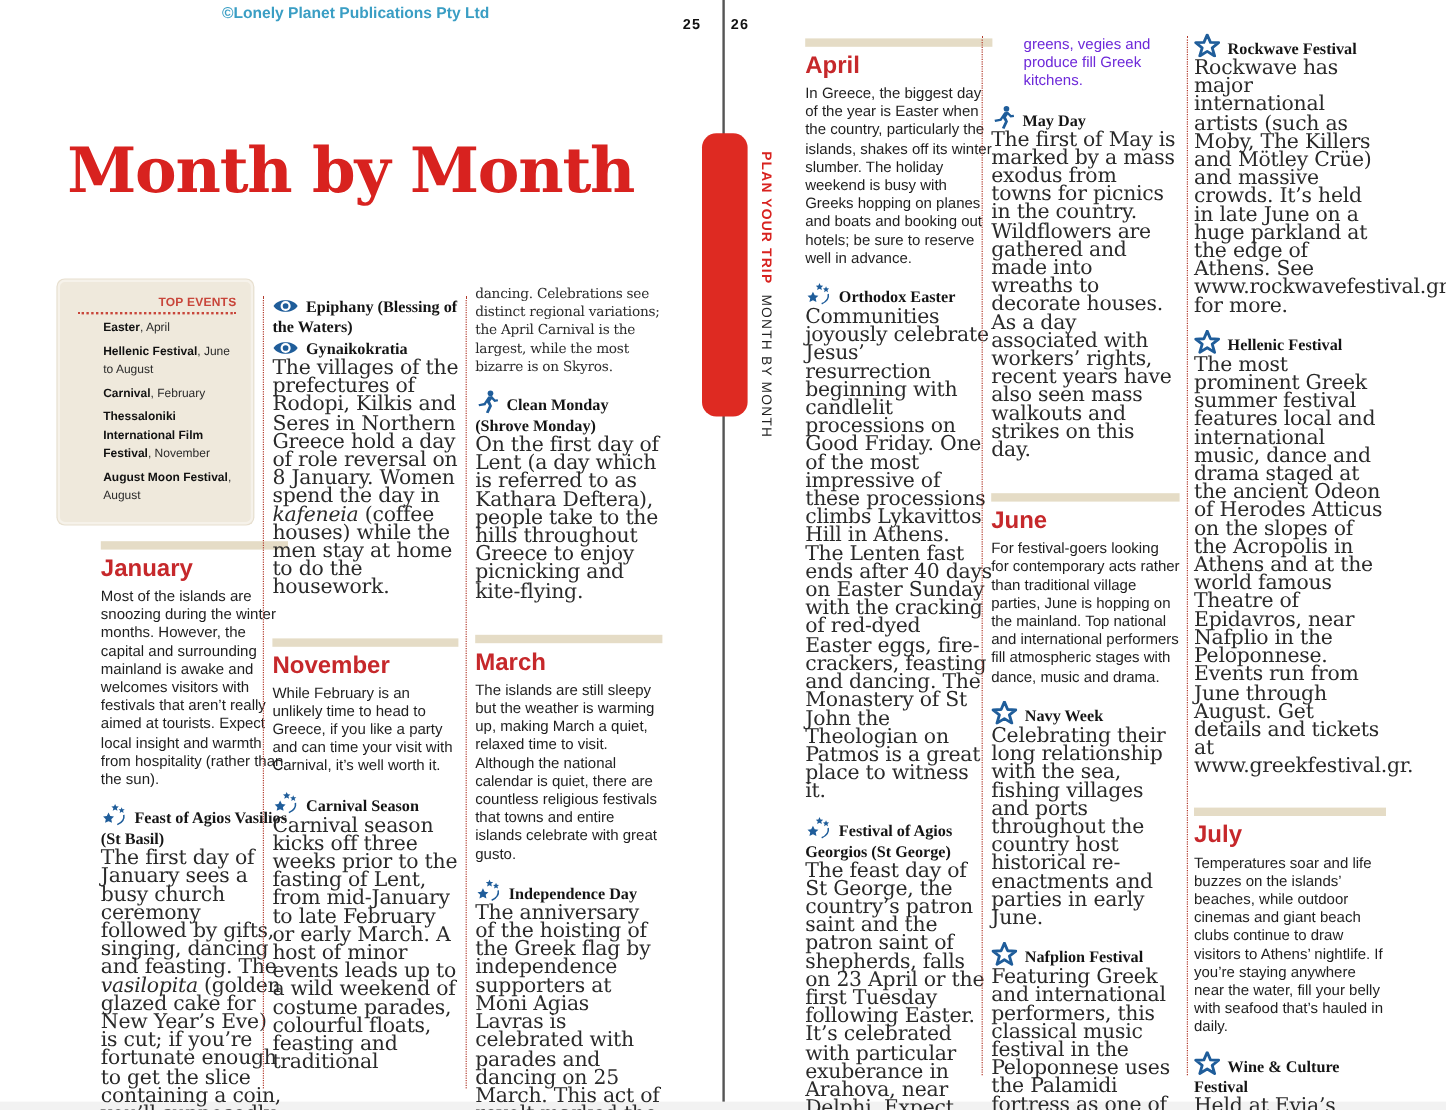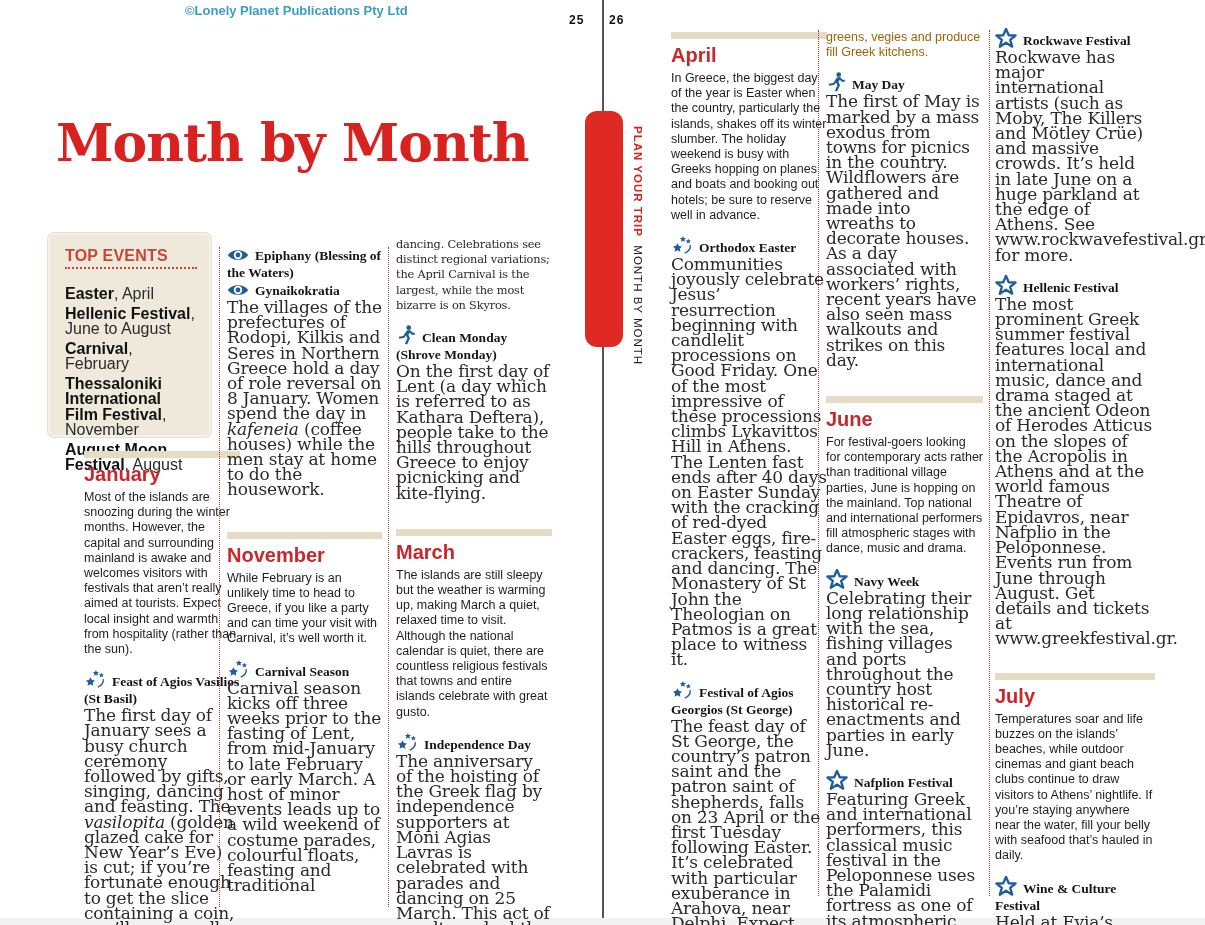--- a/index.html
+++ b/index.html
@@ -19,34 +19,34 @@
 
   .tab-red { position: absolute; left: 585px; top: 111px; width: 38px; height: 236px; background: #de2a22; border-radius: 12px; }
   .tab-text { position: absolute; left: 628px; top: 126px; width: 16px; height: 230px; writing-mode: vertical-rl; font-size: 11.5px; letter-spacing: 1px; white-space: nowrap; }
   .tab-text .plan { color: #d8221f; font-weight: bold; }
   .tab-text .mbm { color: #222; }
 
   .col { position: absolute; }
   .col.dotted-right { border-right: 1.5px dotted #b23a2c; }
 
   .top-events { position: absolute; left: 48px; top: 233px; width: 163px; height: 204px; background: #efe9dc; border: 2px solid #f6f2ea; border-radius: 6px; box-shadow: 0 0 0 1px #e7dfcf; padding: 12px 12px 0 15px; }
-  .te-title { font-size: 16px; font-weight: bold; color: #c8453a; letter-spacing: 0.2px; padding-bottom: 2px; border-bottom: 2px dotted #c8453a; margin-bottom: 17px; }
-  .te-item { font-size: 16px; line-height: 15.5px; color: #2a2a2a; margin-bottom: 4px; }
+  .te-title { font-size: 10px; font-weight: bold; color: #c8453a; letter-spacing: 0.2px; padding-bottom: 2px; border-bottom: 2px dotted #c8453a; margin-bottom: 4px; text-align: right; }
+  .te-item { font-size: 10px; line-height: 15.5px; color: #2a2a2a; margin-bottom: 4px; margin-left: 21px; }
   .te-item b { font-weight: bold; color: #111; }
 
   .month-bar { height: 7px; background: #e5dcc6; margin-bottom: 4px; }
   .month-title { font-size: 20px; font-weight: bold; color: #c6282b; line-height: 24px; margin-bottom: 4px; }
   .month-intro { font-size: 12.5px; line-height: 15.2px; color: #1e1e1e; margin-bottom: 12px; }
 
   .ev-head { font-size: 13.5px; font-weight: bold; line-height: 17px; color: #151515; margin-bottom: 1px; font-family: Liberation Serif, serif; }
   .ev-head .icon { display: inline-block; vertical-align: -3px; margin-right: 6px; }
   .ev-body { font-family: "DejaVu Serif", serif; font-size: 17px; line-height: 15.2px; color: #2a2a2a; margin-bottom: 12px; letter-spacing: -0.2px; }
   .ev-body i { font-style: italic; }
   .cont { font-family: "DejaVu Serif", serif; font-size: 11.4px; line-height: 15.2px; color: #2a2a2a; margin-bottom: 12px; letter-spacing: -0.2px; }
-  .cont-sans { font-size: 12.5px; line-height: 15.2px; color: #a16207; margin-bottom: 12px; }
+  .cont-sans { font-size: 12.5px; line-height: 15.2px; color: #6d28d9; margin-bottom: 12px; margin-left: 27px; }
 </style>
 </head>
 <body>
 
 <svg width="0" height="0" style="position:absolute">
   <defs>
     <symbol id="ic-eye" viewBox="0 0 24 16">
       <path d="M1 8 C5 1 19 1 23 8 C19 15 5 15 1 8 Z" fill="#1f5d9a"></path>
       <circle cx="12" cy="8" r="4.6" fill="#ffffff"></circle>
       <circle cx="12" cy="8" r="2.6" fill="#1f5d9a"></circle>

